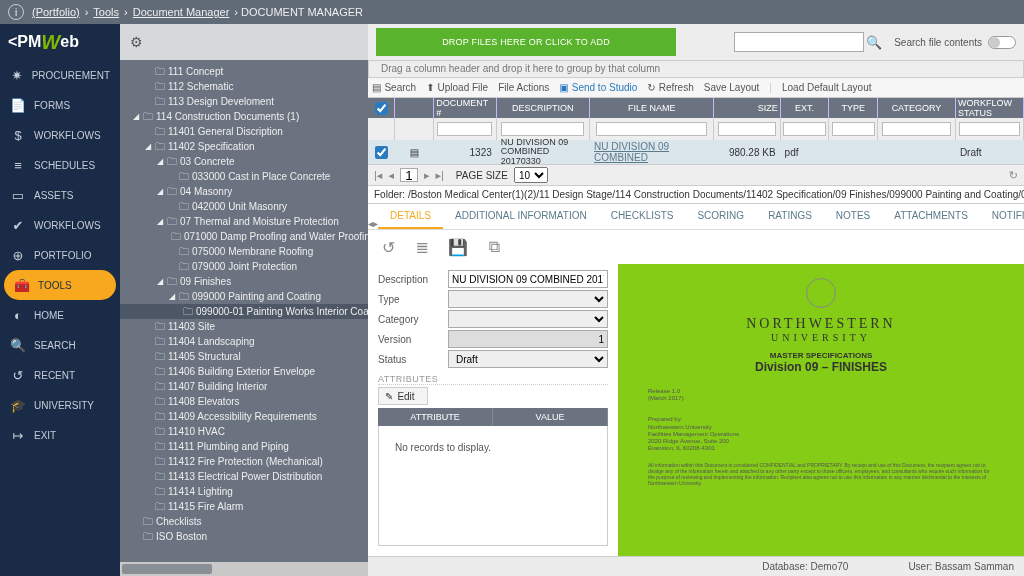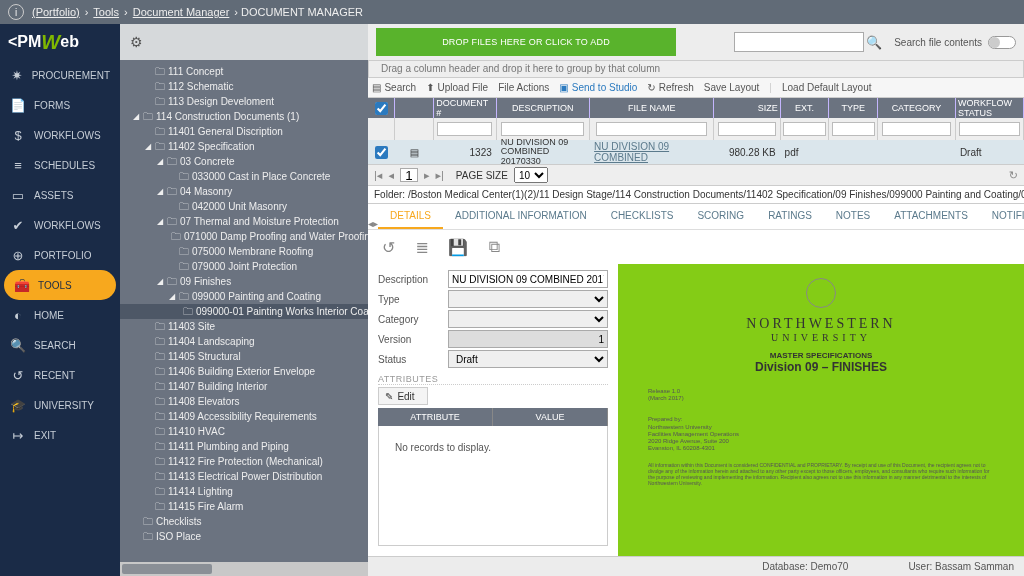--- a/index.html
+++ b/index.html
@@ -329,21 +329,21 @@
           <span>11415 Fire Alarm</span>
         </div>
         <div class="tn" style="padding-left: 12px;">
           <span class="ar"></span>
           <span class="fi">🗀</span>
           <span>Checklists</span>
         </div>
         <div class="tn" style="padding-left: 12px;">
           <span class="ar"></span>
           <span class="fi">🗀</span>
-          <span>ISO Place</span>
+          <span>ISO Boston</span>
         </div>
       </div>
     <div class="hscroll">
         <div class="thumb"></div>
       </div>
   </div>
 
   <div class="content">
     <div class="row1">
       <div class="dropzone">DROP FILES HERE OR CLICK TO ADD</div>

